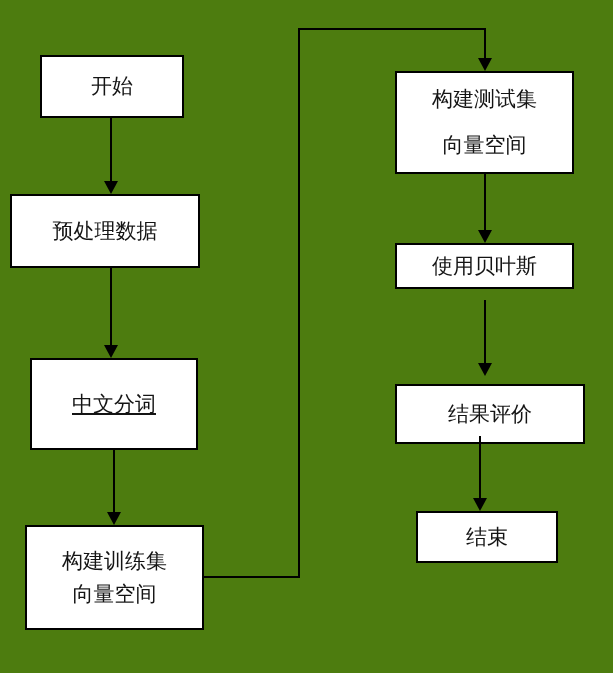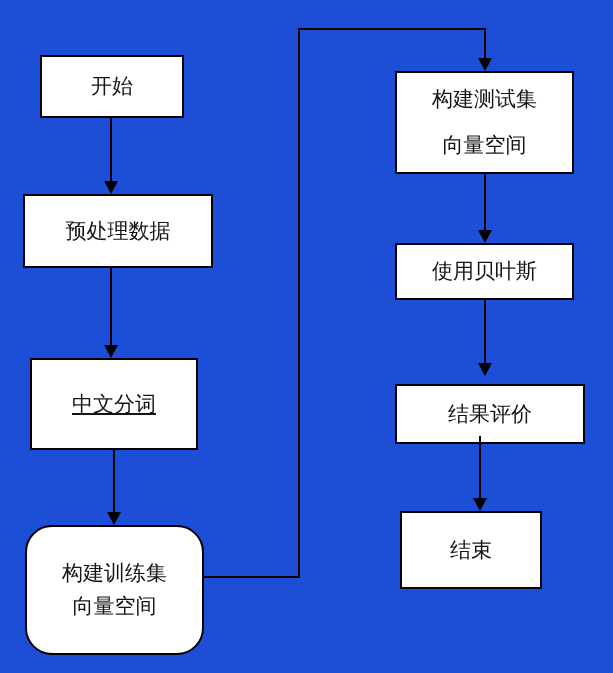--- a/index.html
+++ b/index.html
@@ -1,17 +1,17 @@
 <!DOCTYPE html>
 <html><head>
 <meta charset="utf-8">
 <style>
   html,body{margin:0;padding:0;background:#ffffff;}
   .canvas{
-    position:relative;width:613px;height:673px;background:#1d4ed8;
+    position:relative;width:613px;height:673px;background:#4d7c0f;
     font-family:"Liberation Serif","DejaVu Serif",serif;
   }
   .node{
     position:absolute;box-sizing:border-box;
     border:2px solid #000;background:#fff;color:#141414;
     display:flex;flex-direction:column;align-items:center;justify-content:center;
     font-size:21px;line-height:1.55;text-align:center;
   }
   .vline,.hline{position:absolute;background:#000;}
   .vline{width:2px;}
@@ -24,47 +24,47 @@
 </style>
 </head>
 <body>
 
 <div class="canvas">
 
   <div class="node" style="left:40px;top:55px;width:144px;height:63px;">
     <span>开始</span>
   </div>
 
-  <div class="node" style="left:23px;top:194px;width:190px;height:74px;">
+  <div class="node" style="left:10px;top:194px;width:190px;height:74px;">
     <span>预处理数据</span>
   </div>
 
   <div class="node" style="left:30px;top:358px;width:168px;height:92px;text-decoration:underline;">
     <span>中文分词</span>
   </div>
 
-  <div class="node" style="left:25px;top:525px;width:179px;height:130px;border-radius:27px;">
+  <div class="node" style="left:25px;top:525px;width:179px;height:105px;">
     <span>构建训练集</span>
     <span>向量空间</span>
   </div>
 
   <div class="node" style="left:395px;top:71px;width:179px;height:103px;gap:13px;">
     <span>构建测试集</span>
     <span>向量空间</span>
   </div>
 
-  <div class="node" style="left:395px;top:243px;width:179px;height:57px;">
+  <div class="node" style="left:395px;top:243px;width:179px;height:46px;">
     <span>使用贝叶斯</span>
   </div>
 
   <div class="node" style="left:395px;top:376px;width:190px;height:60px;margin-top:8px;">
     <span>结果评价</span>
   </div>
 
-  <div class="node" style="left:400px;top:511px;width:142px;height:78px;align-items:center;">
+  <div class="node" style="left:416px;top:511px;width:142px;height:52px;align-items:center;">
     <span>结束</span>
   </div>
 
   <div class="vline" style="left:110px;top:117px;height:66px;"></div>
   <div class="arrowhead" style="left:104px;top:181px;"></div>
 
   <div class="vline" style="left:110px;top:267px;height:80px;"></div>
   <div class="arrowhead" style="left:104px;top:345px;"></div>
 
   <div class="vline" style="left:113px;top:449px;height:65px;"></div>

